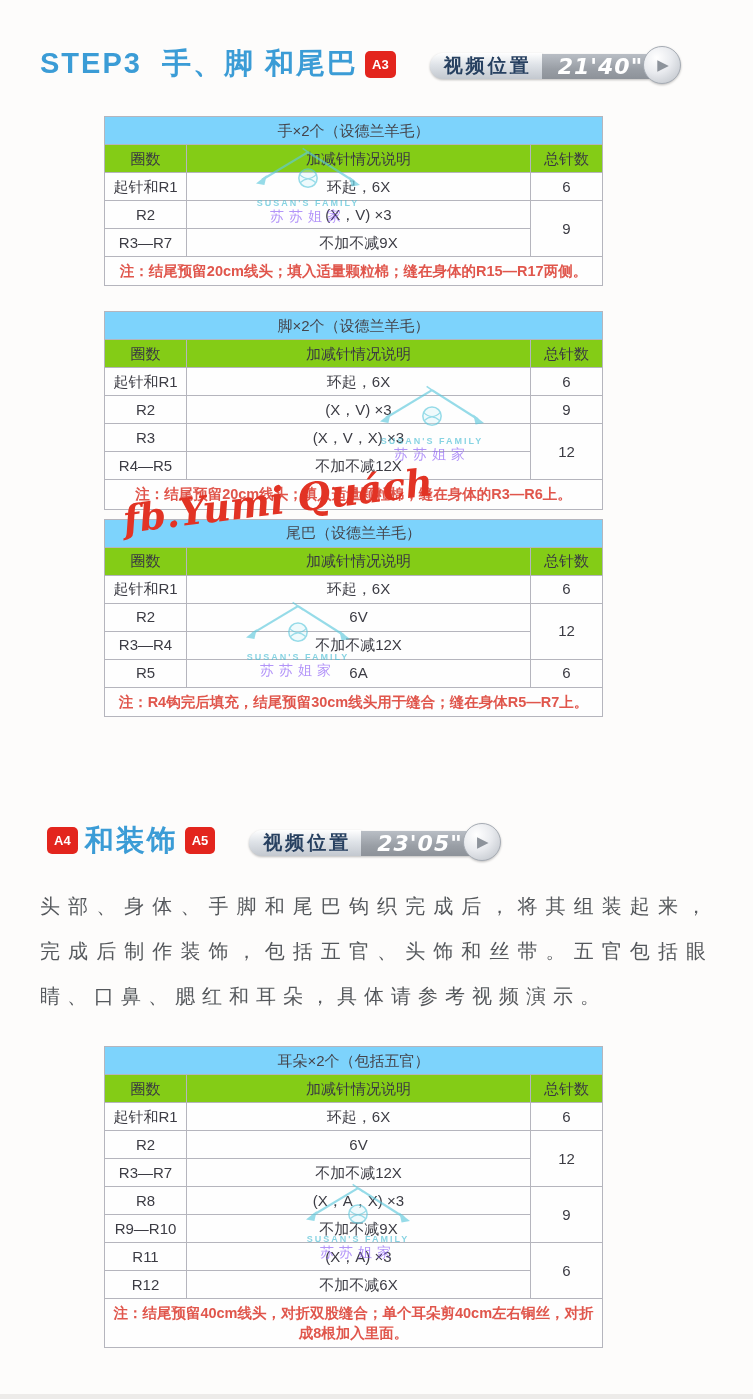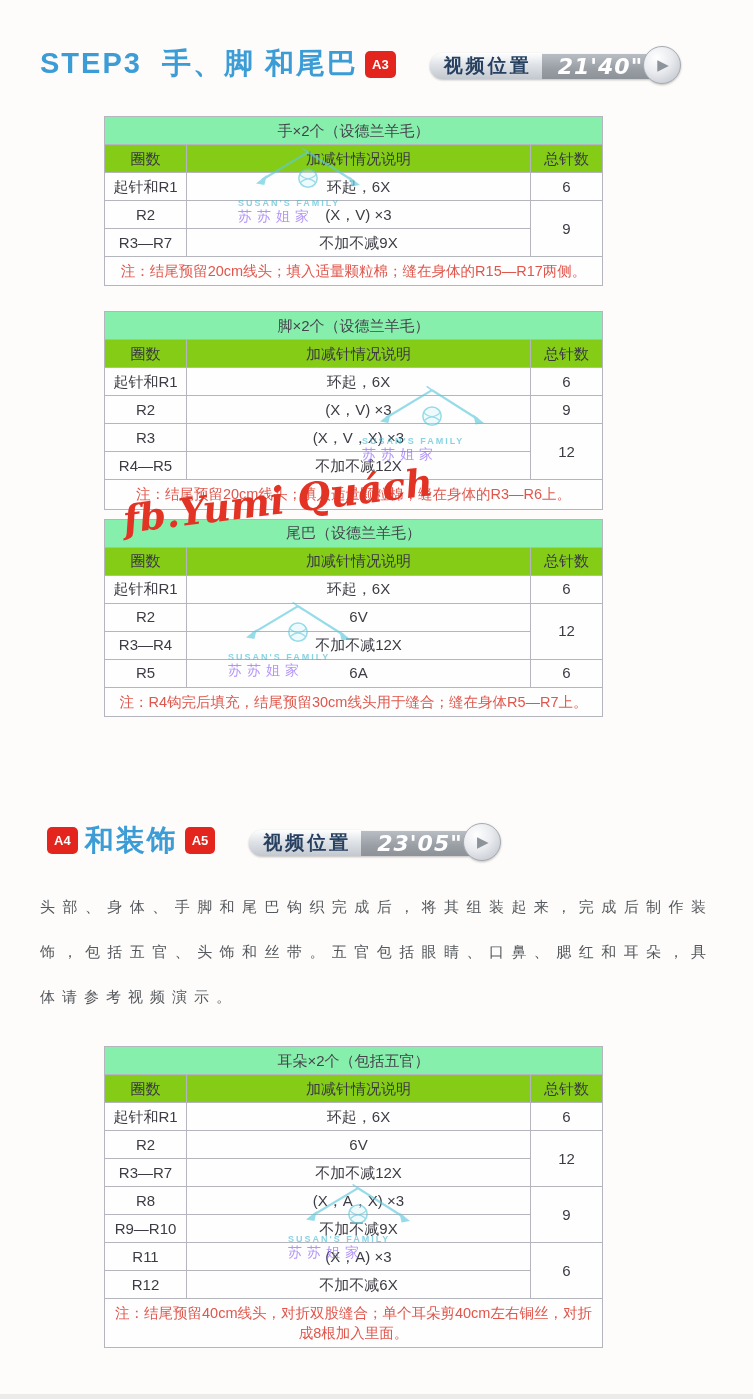--- a/index.html
+++ b/index.html
@@ -24,35 +24,35 @@
            background:radial-gradient(circle at 35% 30%,#ffffff 0%,#e8eaee 45%,#b9bec5 100%);
            border:1px solid #a6acb4;display:flex;align-items:center;justify-content:center;
            color:#8d939b;font-size:15px;cursor:pointer;}
   .vp-play span{margin-left:2px;}
 
   
   .ptable{border-collapse:collapse;width:499px;margin-left:104px;table-layout:fixed;
           background:#fefefe;border:1px solid #9d9da6;}
   .ptable td{border:1px solid #b5b5bd;height:27px;padding:0 4px;text-align:center;
              color:#3c3c44;font-size:15px;line-height:1.15;}
-  .ptable .t-title td{background:#86efac;font-size:15px;color:#45454c;}
+  .ptable .t-title td{background:#7dd3fc;font-size:15px;color:#45454c;}
   .ptable .t-head td{background:#84cc16;color:#3a3a42;font-weight:500;}
   .ptable col.c1{width:82px;} .ptable col.c3{width:72px;}
-  .ptable .t-note td{color:#e0564c;font-size:14.5px;padding:4px 8px;height:auto;line-height:1.4;}
+  .ptable .t-note td{color:#e0564c;font-size:14.5px;padding:4px 8px;height:auto;line-height:1.4;font-weight:bold;}
   .mt1{margin-top:32px;} .mt2{margin-top:25px;} .mt3{margin-top:9px;} .mt4{margin-top:27px;}
 
   
-  .body-text{margin:23px 40px 0 40px;font-size:15px;color:#55585c;letter-spacing:7px;
+  .body-text{margin:23px 40px 0 40px;font-size:20px;color:#55585c;letter-spacing:7px;
              line-height:45px;text-align:justify;}
 
   
   .wm{position:absolute;pointer-events:none;}
   .fb-mark{left:122px;top:478px;font-family:"DejaVu Serif",serif;font-style:italic;
            font-weight:700;font-size:38px;color:#e23324;transform:rotate(-7deg);z-index:5;}
-  .brandmark{width:140px;opacity:0.65;z-index:4;}
+  .brandmark{width:140px;opacity:0.65;z-index:4;text-align:center;}
   .brandmark svg{display:block;width:100%;height:52px;}
   .brandmark .en{font-size:9px;letter-spacing:2px;color:#49bdd4;font-weight:700;white-space:nowrap;}
   .brandmark .cn{font-size:14px;letter-spacing:5px;color:#8b5cf6;white-space:nowrap;}
   .bm1{left:238px;top:146px;}
   .bm2{left:362px;top:384px;}
   .bm3{left:228px;top:600px;}
   .bm4{left:288px;top:1182px;}
   .bottom-strip{position:absolute;left:0;bottom:0;width:100%;height:5px;background:#edebe9;}
 
   .spacer-step4{margin-top:104px;}

